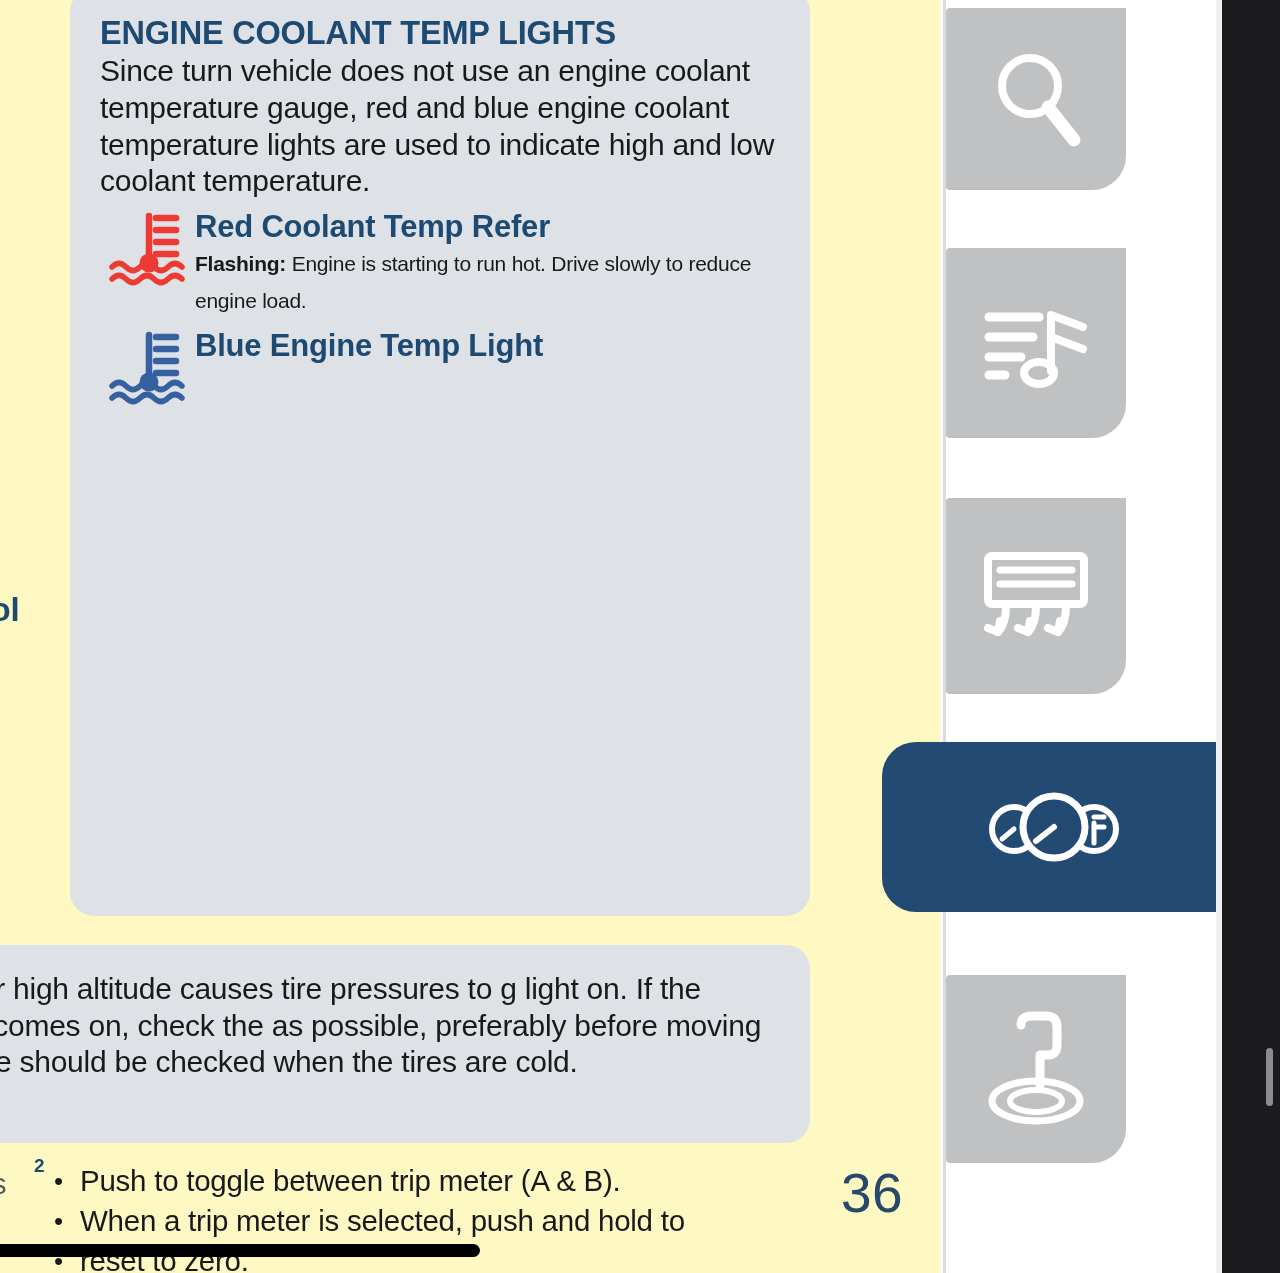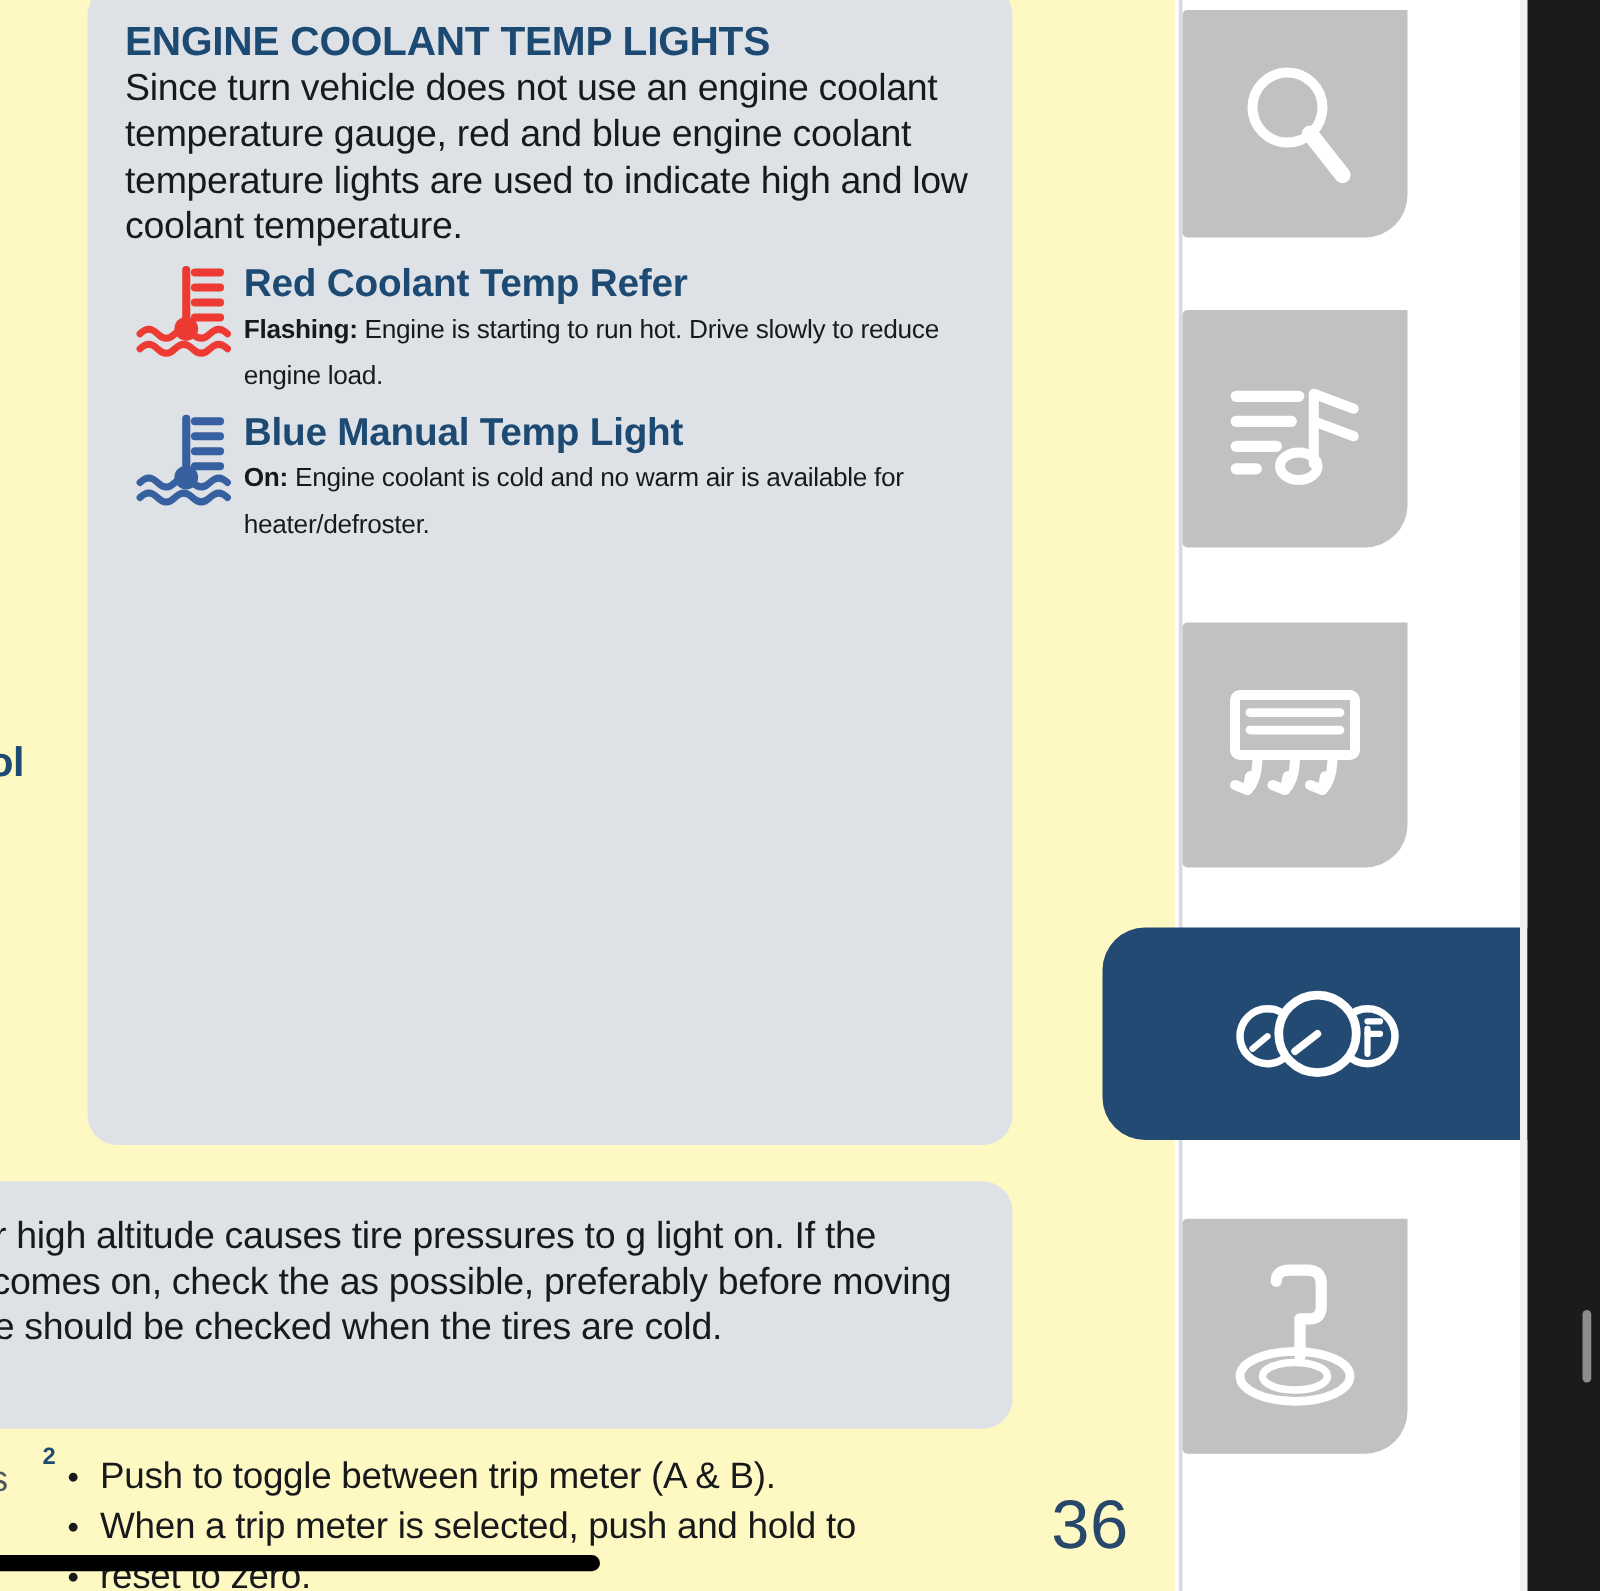--- a/index.html
+++ b/index.html
@@ -166,21 +166,20 @@
 
   
   #page-number {
     position: absolute;
     left: 841px;
     top: 1166px;
     color: #27486b;
     font-size: 55px;
     letter-spacing: 0.5px;
     line-height: 1;
-    margin-top: 26px;
   }
 
   
   #black-bar {
     position: absolute;
     left: -10px;
     top: 1244px;
     width: 490px;
     height: 13px;
     background: #000000;
@@ -304,22 +303,21 @@
               <line x1="50" y1="32" x2="70" y2="32"></line>
               <line x1="50" y1="44" x2="70" y2="44"></line>
             </g>
             <circle cx="43" cy="53" r="9.5" fill="#36609f"></circle>
             <g fill="none" stroke="#36609f" stroke-width="5.5" stroke-linecap="round">
               <path d="M6 57 q7 -7 14 0 t14 0 t14 0 t14 0 t14 0"></path>
               <path d="M6 69 q7 -7 14 0 t14 0 t14 0 t14 0 t14 0"></path>
             </g>
           </svg>
         </span>
-        <p class="sub-title">Blue Manual Temp Light</p>
-        <p class="sub-body"><b>On:</b><span> Engine coolant is cold and no warm air is available for heater/defroster.</span></p>
+        <p class="sub-title">Blue Engine Temp Light</p>
       </div>
     </div>
 
     <div id="cutoff-word">rol</div>
 
     <div class="card" id="card-tire">
       <p class="body-text">erature and/or high altitude causes tire pressures to g light on. If the warning light comes on, check the as possible, preferably before moving the vehicle ure should be checked when the tires are cold.</p>
     </div>
 
     <div id="cutoff-glyph">s</div>

